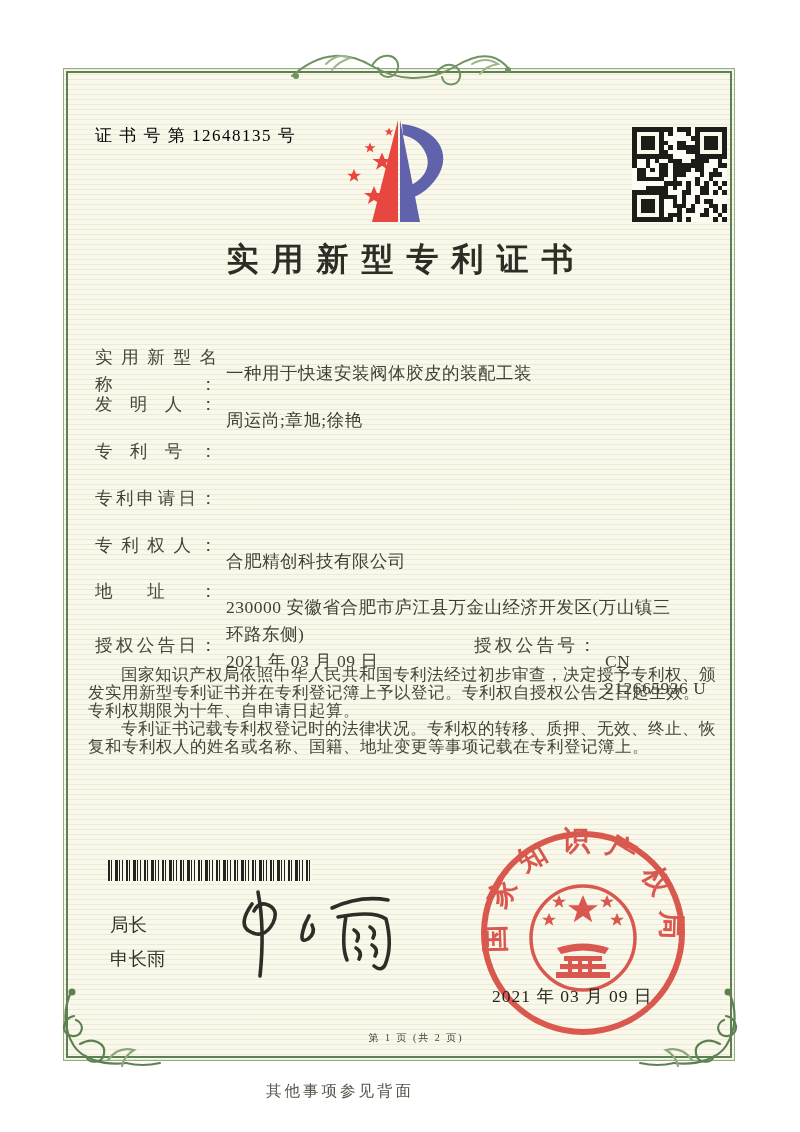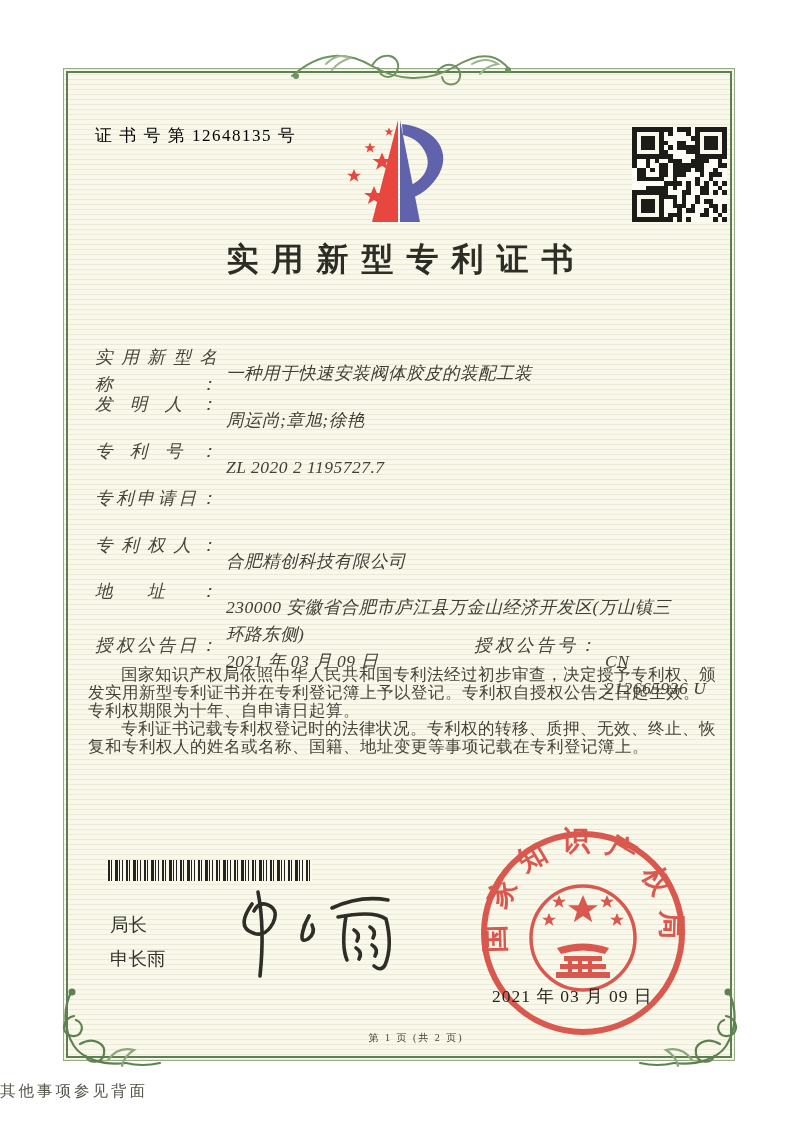--- a/index.html
+++ b/index.html
@@ -21,21 +21,21 @@
   }
   .abs{position:absolute;}
   .cert-no{left:95px;top:124px;font-size:17px;letter-spacing:1.5px;color:#000000;}
   .logo{left:330px;top:110px;}
   .qr{left:632px;top:127px;width:95px;height:95px;background:#fdfdf6;}
   .title{
     left:0;top:238px;width:800px;text-align:center;
     font-size:32px;font-weight:700;color:#2d2d26;letter-spacing:13px;text-indent:13px;
   }
   .fields{left:95px;top:344px;width:616px;font-size:17.5px;color:#403f36;}
-  .frow{position:absolute;left:0;display:flex;align-items:flex-start;line-height:27px;font-style:italic;}
+  .frow{position:absolute;left:0;display:flex;align-items:flex-start;line-height:27px;}
   .flabel{
     display:inline-block;width:122px;flex:0 0 122px;
     text-align:justify;text-align-last:justify;color:#45443a;
   }
   .fvalue{margin-left:9px;letter-spacing:.5px;margin-top:16px;}
   .fvalue.wrap{width:452px;}
   .gval1{width:248px;flex:0 0 248px;}
   .paras{left:88px;top:666px;width:628px;font-size:16.5px;line-height:18px;color:#45443a;}
   .paras p{margin:0;text-indent:2em;letter-spacing:.5px;}
   .barcode{
@@ -43,21 +43,21 @@
     background:repeating-linear-gradient(90deg,
       #23231f 0 2px,#faf8ea 2px 3px,#23231f 3px 4px,#faf8ea 4px 7px,
       #23231f 7px 10px,#faf8ea 10px 11px,#23231f 11px 12px,#faf8ea 12px 14px,
       #23231f 14px 15px,#faf8ea 15px 18px);
   }
   .signer{left:110px;top:908px;font-size:18.5px;color:#33332c;line-height:34px;}
   .signature{left:212px;top:884px;}
   .seal-box{left:476px;top:826px;width:214px;height:214px;}
   .seal-date{left:492px;top:984px;font-size:17.5px;color:#26261f;letter-spacing:1px;z-index:5;}
   .page-info{left:16px;top:1031px;width:800px;text-align:center;font-size:10px;color:#45443a;letter-spacing:2px;}
-  .back-note{left:0;top:1081px;width:680px;text-align:left;font-size:15.5px;color:#55544a;letter-spacing:3px;font-family:Liberation Mono, monospace;}
+  .back-note{left:0;top:1081px;width:680px;text-align:center;font-size:15.5px;color:#55544a;letter-spacing:3px;font-family:Liberation Mono, monospace;}
   .orn{pointer-events:none;}
   .orn-top{left:286px;top:40px;}
   .orn-bl{left:56px;top:986px;}
   .orn-br{left:632px;top:986px;transform:scaleX(-1);}
 </style>
 </head>
 <body>
 
 <div class="page">
 
@@ -269,21 +269,20 @@
     <div class="frow" style="top:0;">
       <span class="flabel">实用新型名称：</span>
       <span class="fvalue">一种用于快速安装阀体胶皮的装配工装</span>
     </div>
     <div class="frow" style="top:47px;">
       <span class="flabel">发明人：</span>
       <span class="fvalue">周运尚;章旭;徐艳</span>
     </div>
     <div class="frow" style="top:94px;">
       <span class="flabel">专利号：</span>
-      <span class="fvalue">ZL 2020 2 1195727.7</span>
     </div>
     <div class="frow" style="top:141px;">
       <span class="flabel">专利申请日：</span>
     </div>
     <div class="frow" style="top:188px;">
       <span class="flabel">专利权人：</span>
       <span class="fvalue">合肥精创科技有限公司</span>
     </div>
     <div class="frow" style="top:234px;">
       <span class="flabel">地址：</span>

